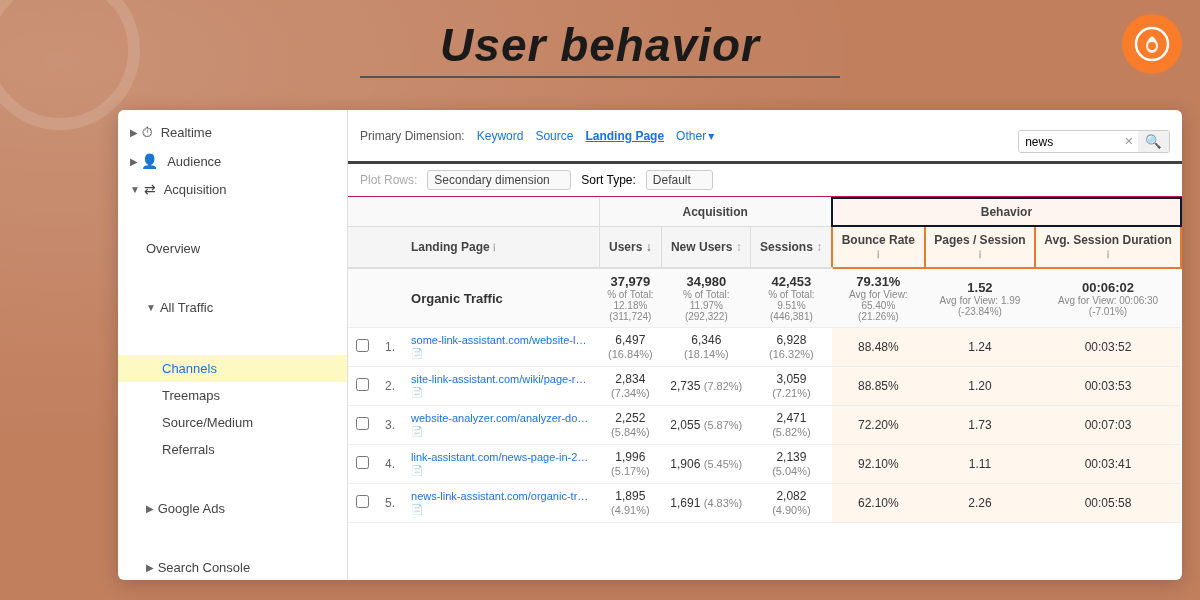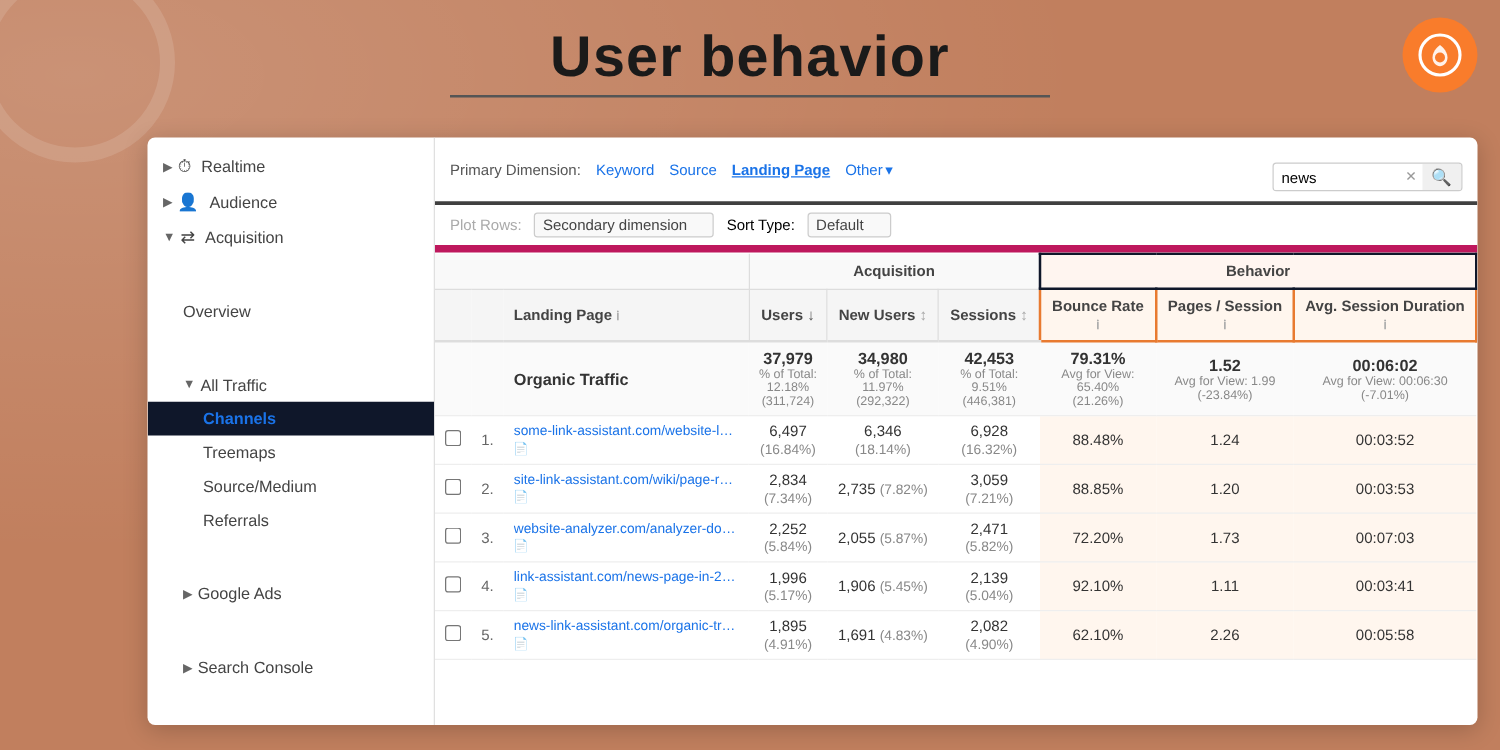--- a/index.html
+++ b/index.html
@@ -29,20 +29,21 @@
     .title-section {
       text-align: center;
       padding-top: 18px;
       padding-bottom: 10px;
     }
     .title-section h1 {
       font-size: 46px;
       font-weight: 700;
       color: #1a1a1a;
       letter-spacing: 1px;
+      font-style: italic;
     }
     .title-underline {
       width: 480px;
       height: 2px;
       background: #555;
       margin: 4px auto 0;
     }
 
     
     .logo-circle {
@@ -87,23 +88,24 @@
       overflow-y: auto;
     }
     .sidebar-item {
       display: flex;
       align-items: center;
       padding: 6px 12px;
       cursor: pointer;
       color: #444;
     }
     .sidebar-item.active {
-      background: #0f172a;
+      background: #fef9c3;
       color: #1a73e8;
-      font-weight: 700;
+      font-weight: 400;
+      margin-top: 34px;
     }
     .sidebar-item .arrow {
       margin-right: 4px;
       font-size: 10px;
       color: #666;
     }
     .sidebar-item .icon {
       margin-right: 8px;
       font-size: 14px;
     }
@@ -146,21 +148,21 @@
     .toolbar-other {
       display: flex;
       align-items: center;
       gap: 2px;
       color: #1a73e8;
       cursor: pointer;
     }
 
     .toolbar2 {
       padding: 6px 12px;
-      border-bottom: 6px solid #be185d;
+      border-bottom: 1px solid #be185d;
       display: flex;
       align-items: center;
       gap: 10px;
       font-size: 12px;
     }
     .select-box {
       border: 1px solid #ccc;
       border-radius: 3px;
       padding: 2px 20px 2px 6px;
       font-size: 12px;

